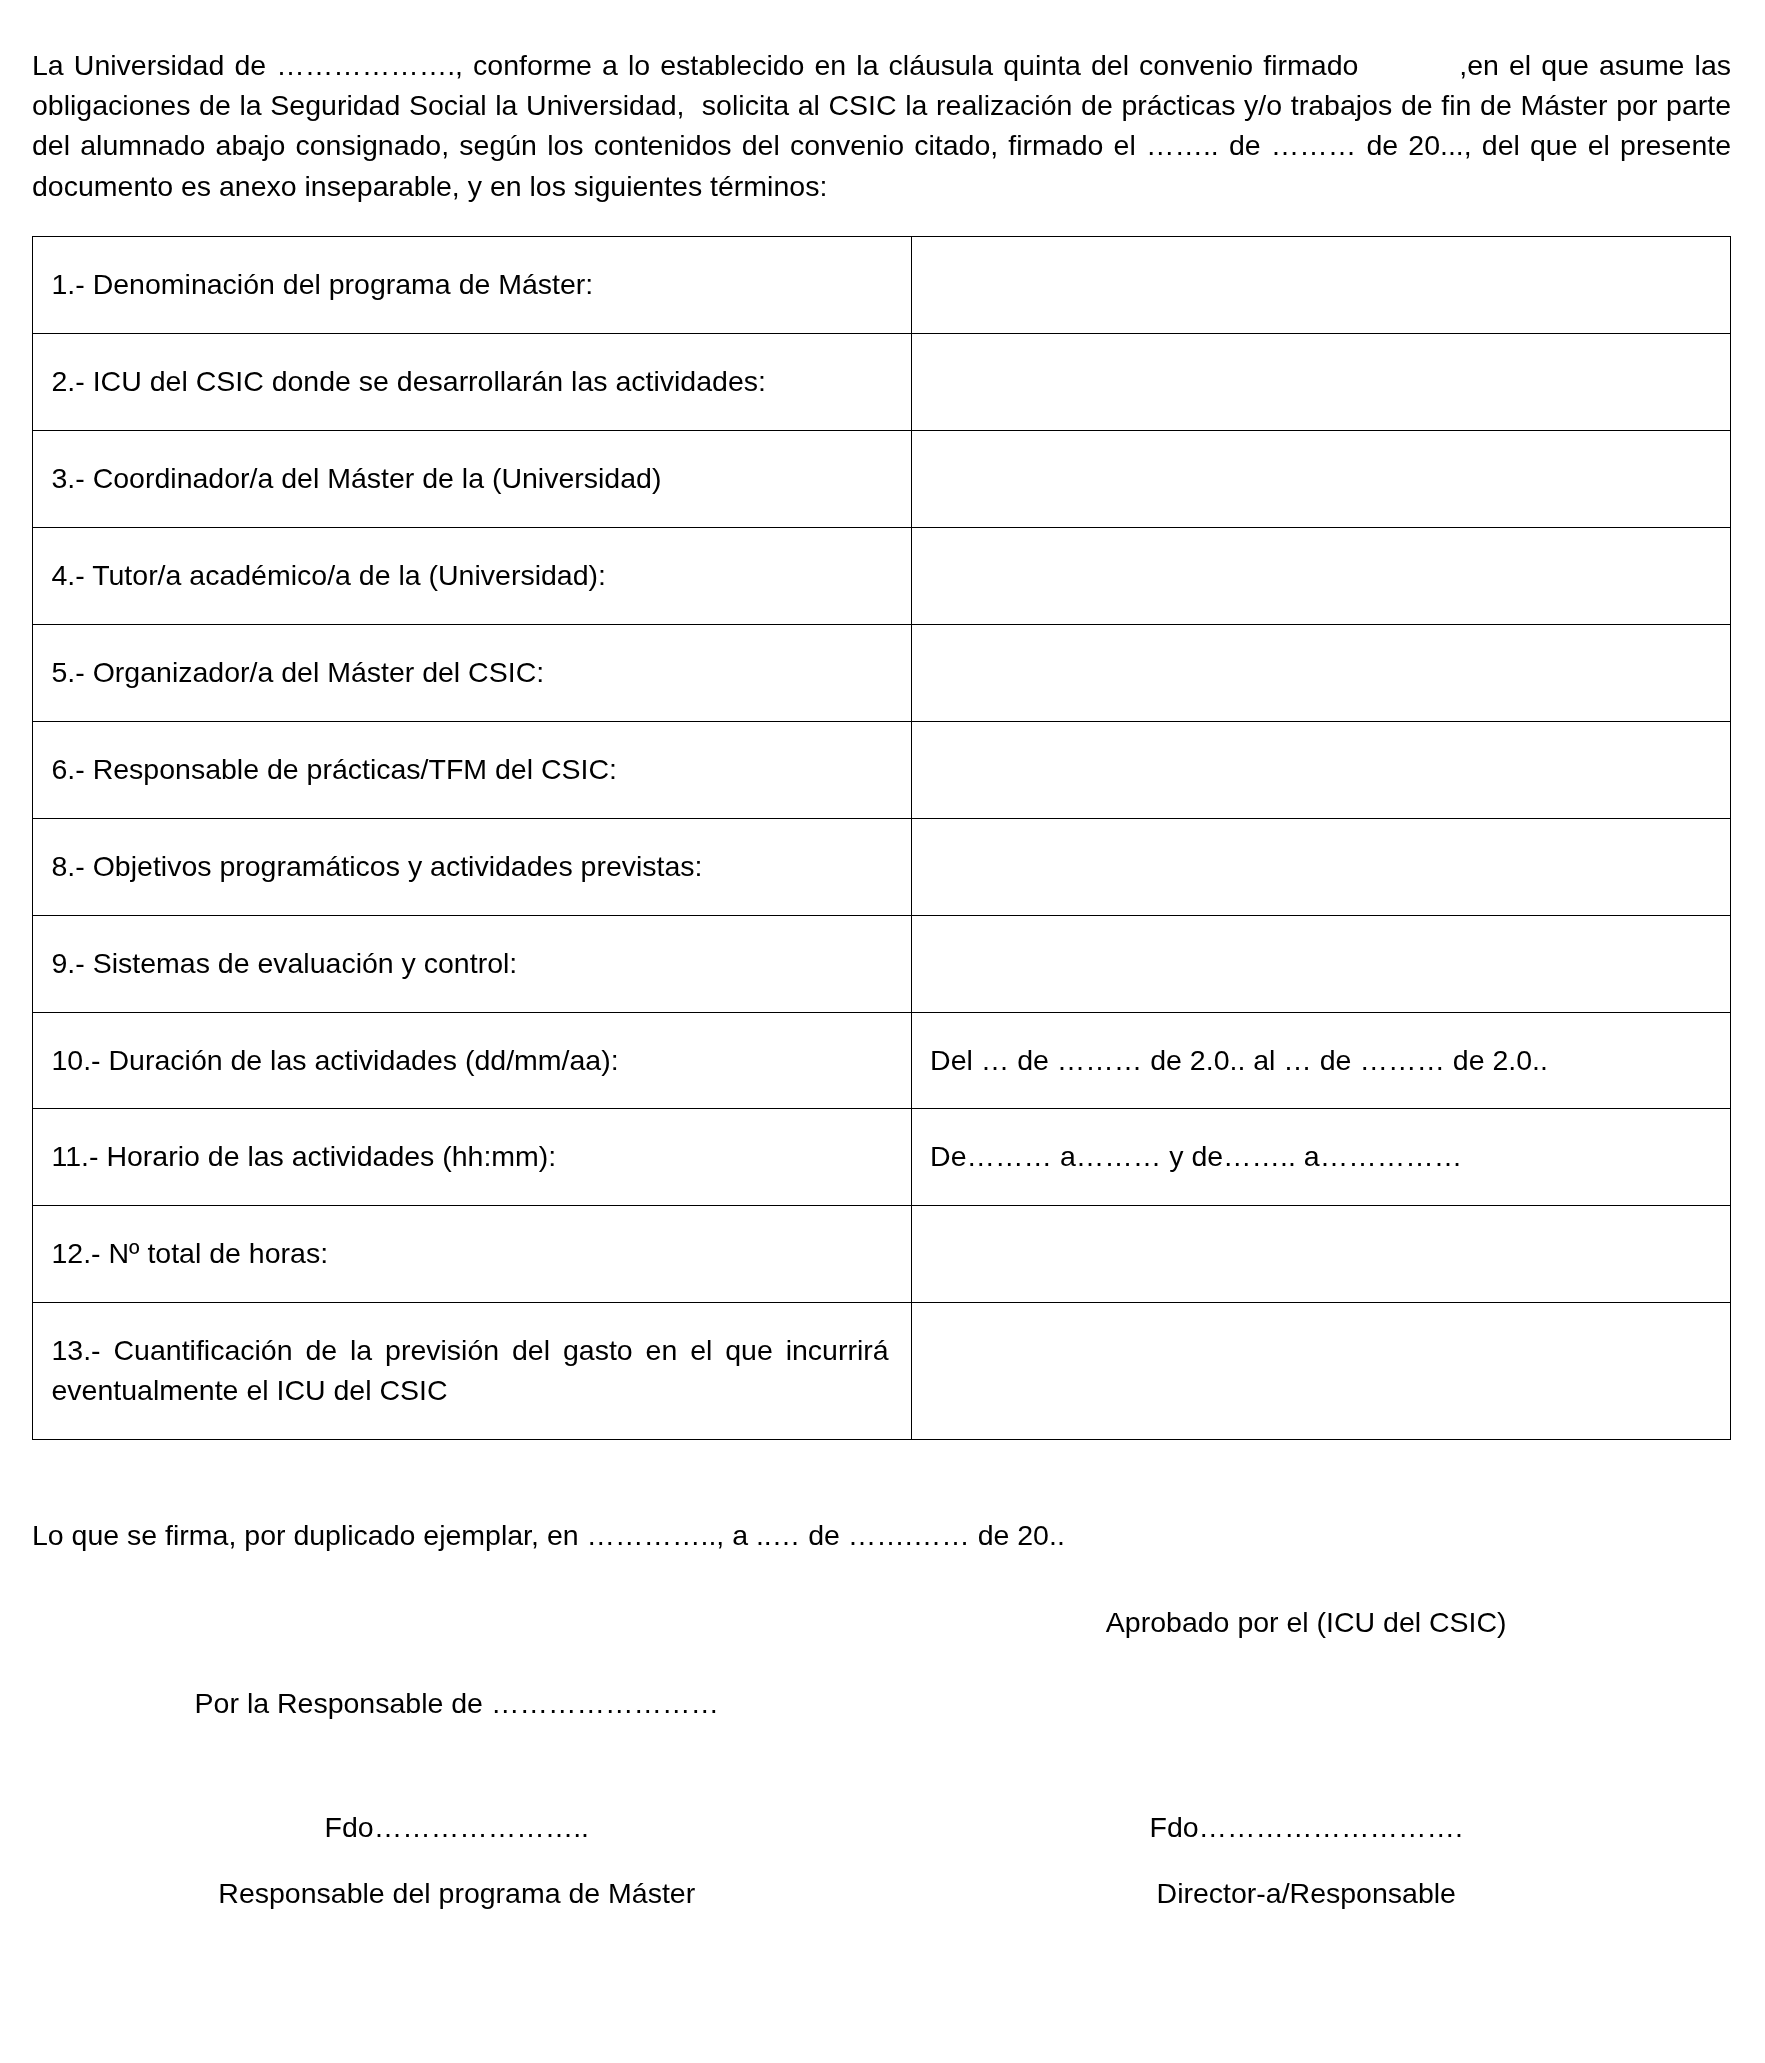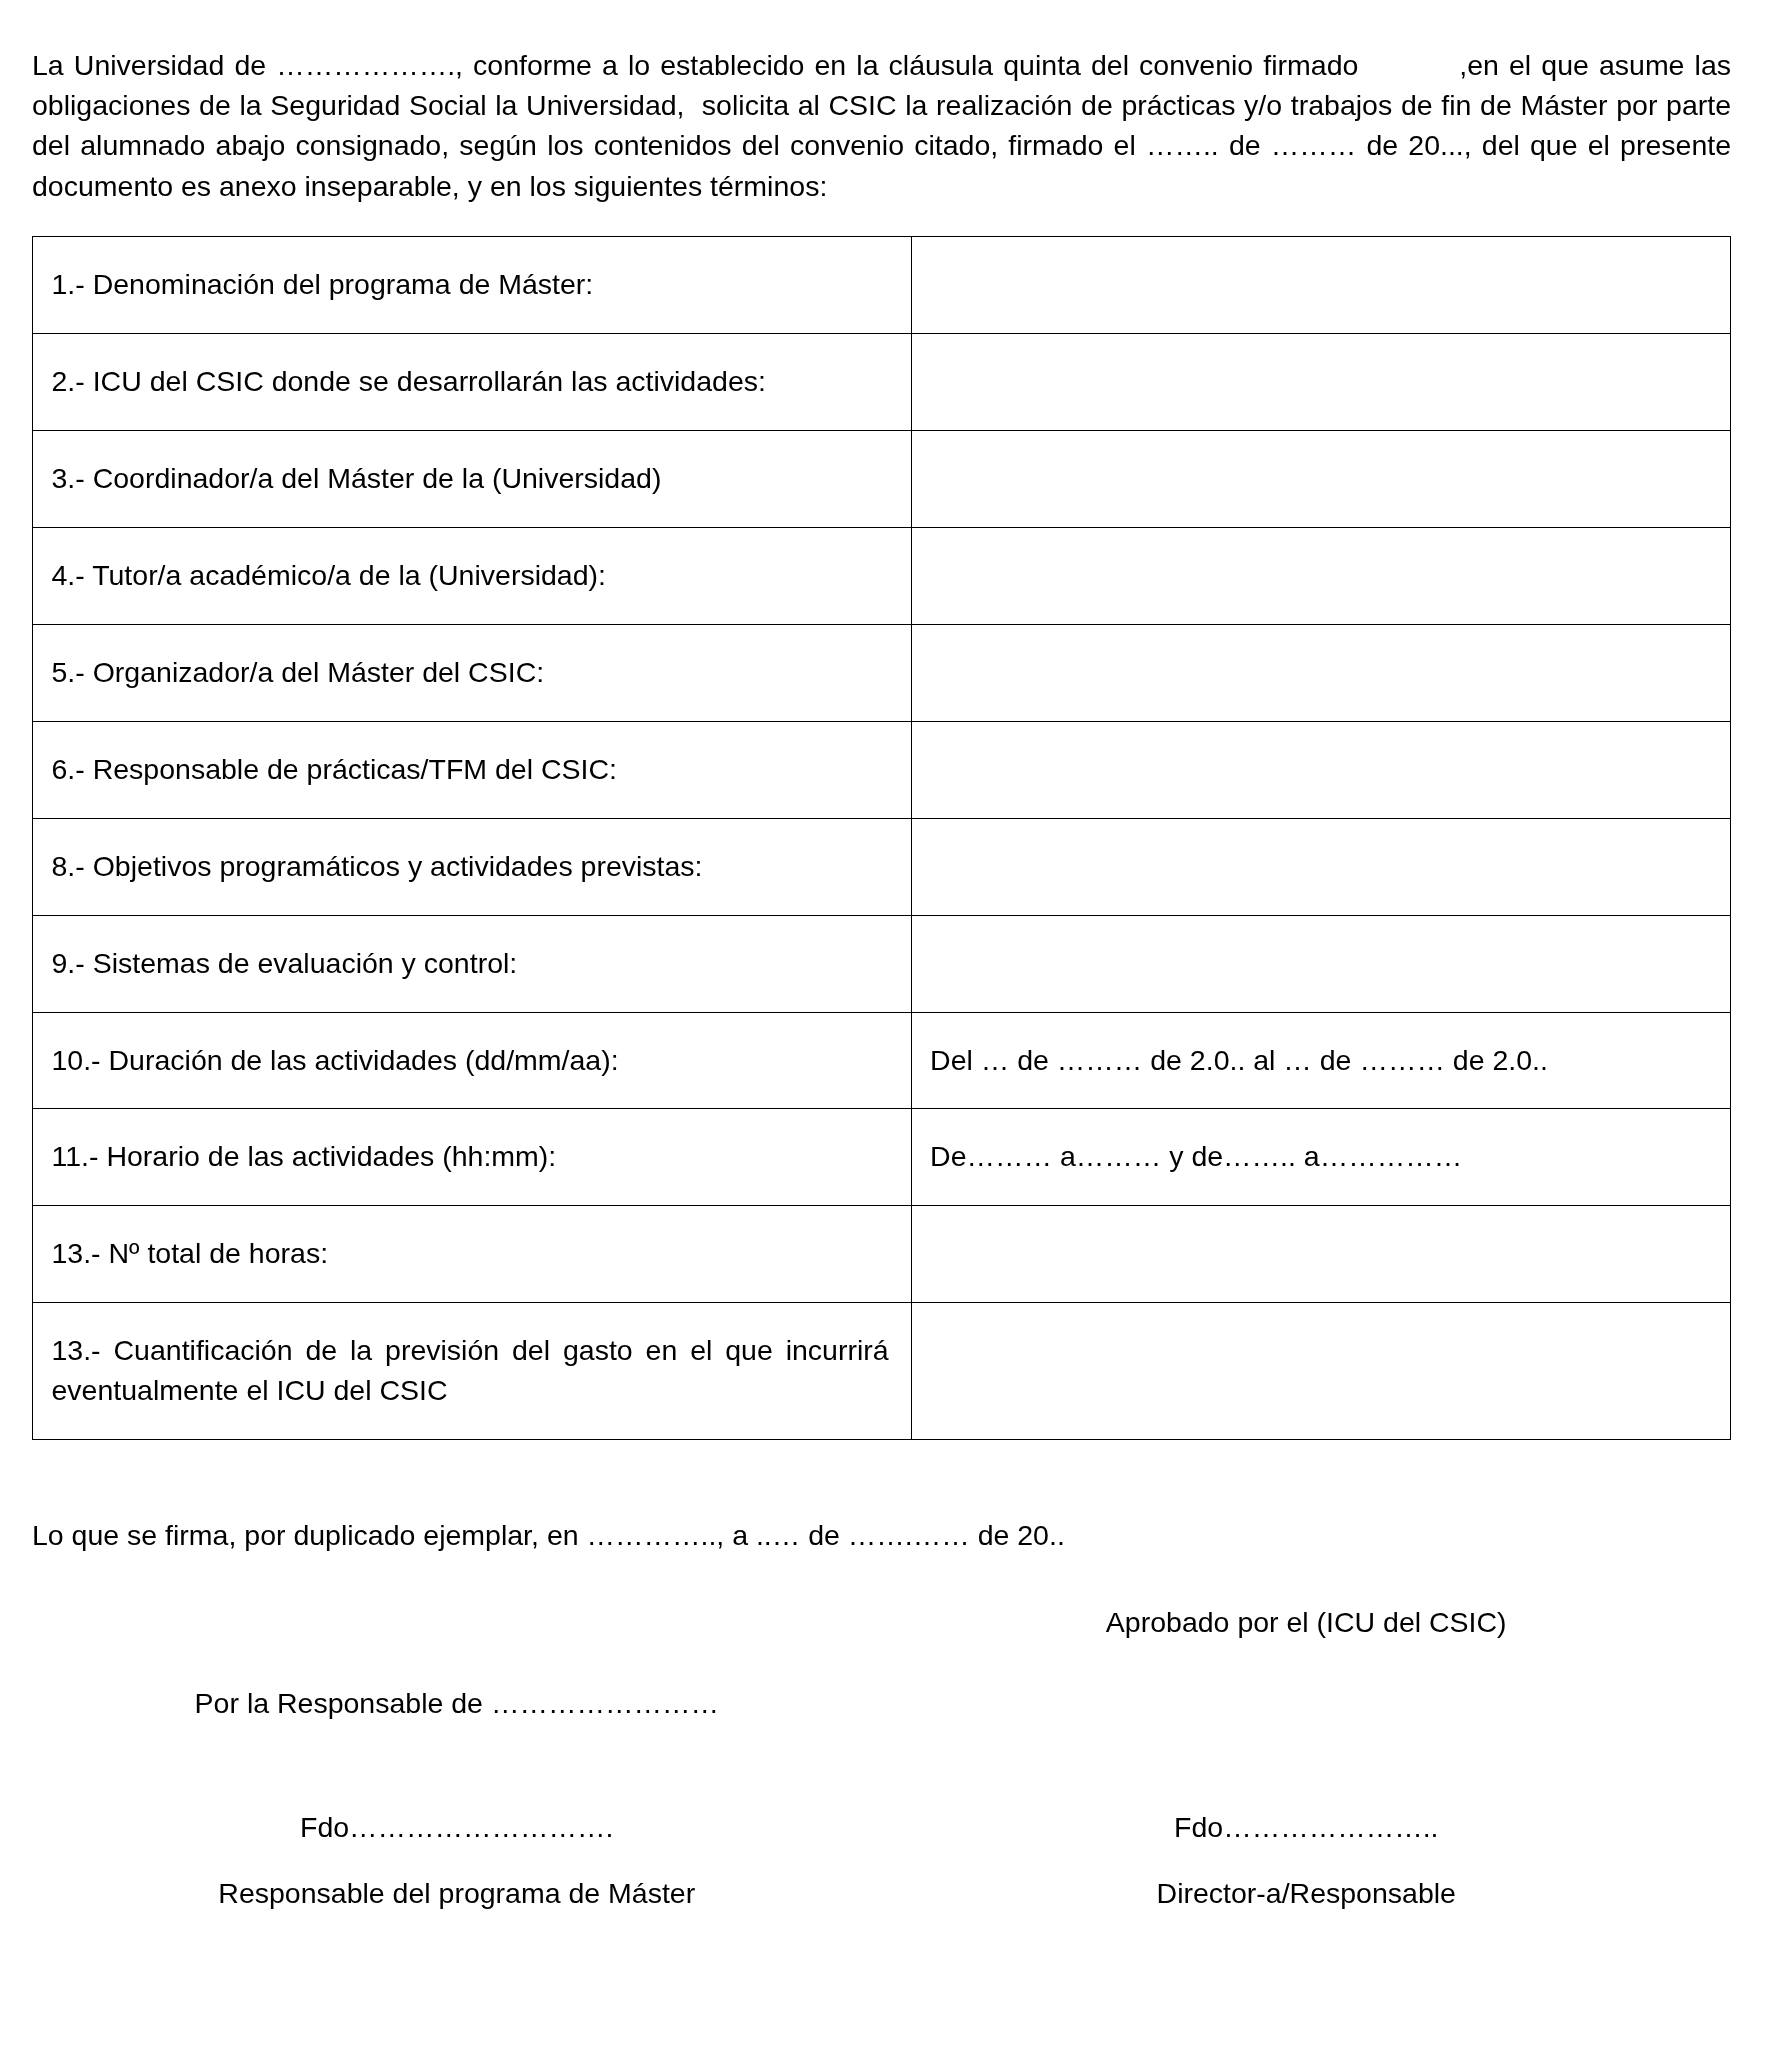--- a/index.html
+++ b/index.html
@@ -90,21 +90,21 @@
       </tr>
       <tr>
         <td class="label-cell">10.- Duración de las actividades (dd/mm/aa):</td>
         <td class="value-cell">Del … de ……… de 2.0.. al … de ……… de 2.0..</td>
       </tr>
       <tr>
         <td class="label-cell">11.- Horario de las actividades (hh:mm):</td>
         <td class="value-cell">De……… a……… y de…….. a……………</td>
       </tr>
       <tr>
-        <td class="label-cell">13.- Nº total de horas:</td>
+        <td class="label-cell">12.- Nº total de horas:</td>
         <td class="value-cell"></td>
       </tr>
       <tr>
         <td class="label-cell justify">13.- Cuantificación de la previsión del gasto en el que incurrirá eventualmente el ICU del CSIC</td>
         <td class="value-cell"></td>
       </tr>
     </tbody>
   </table>
 
   <p class="closing">Lo que se firma, por duplicado ejemplar, en ………….., a ..… de …….…… de 20..</p>
@@ -113,22 +113,22 @@
     <div class="sig-col"></div>
     <div class="sig-col">Aprobado por el (ICU del CSIC)</div>
   </div>
 
   <div class="sig-row row-university">
     <div class="sig-col">Por la Responsable de ……………………</div>
     <div class="sig-col"></div>
   </div>
 
   <div class="sig-row row-fdo">
+    <div class="sig-col">Fdo…………………..</div>
     <div class="sig-col">Fdo……………………….</div>
-    <div class="sig-col">Fdo…………………..</div>
   </div>
 
   <div class="sig-row row-roles">
     <div class="sig-col">Responsable del programa de Máster</div>
     <div class="sig-col">Director-a/Responsable</div>
   </div>
 
 </div>
 
 

